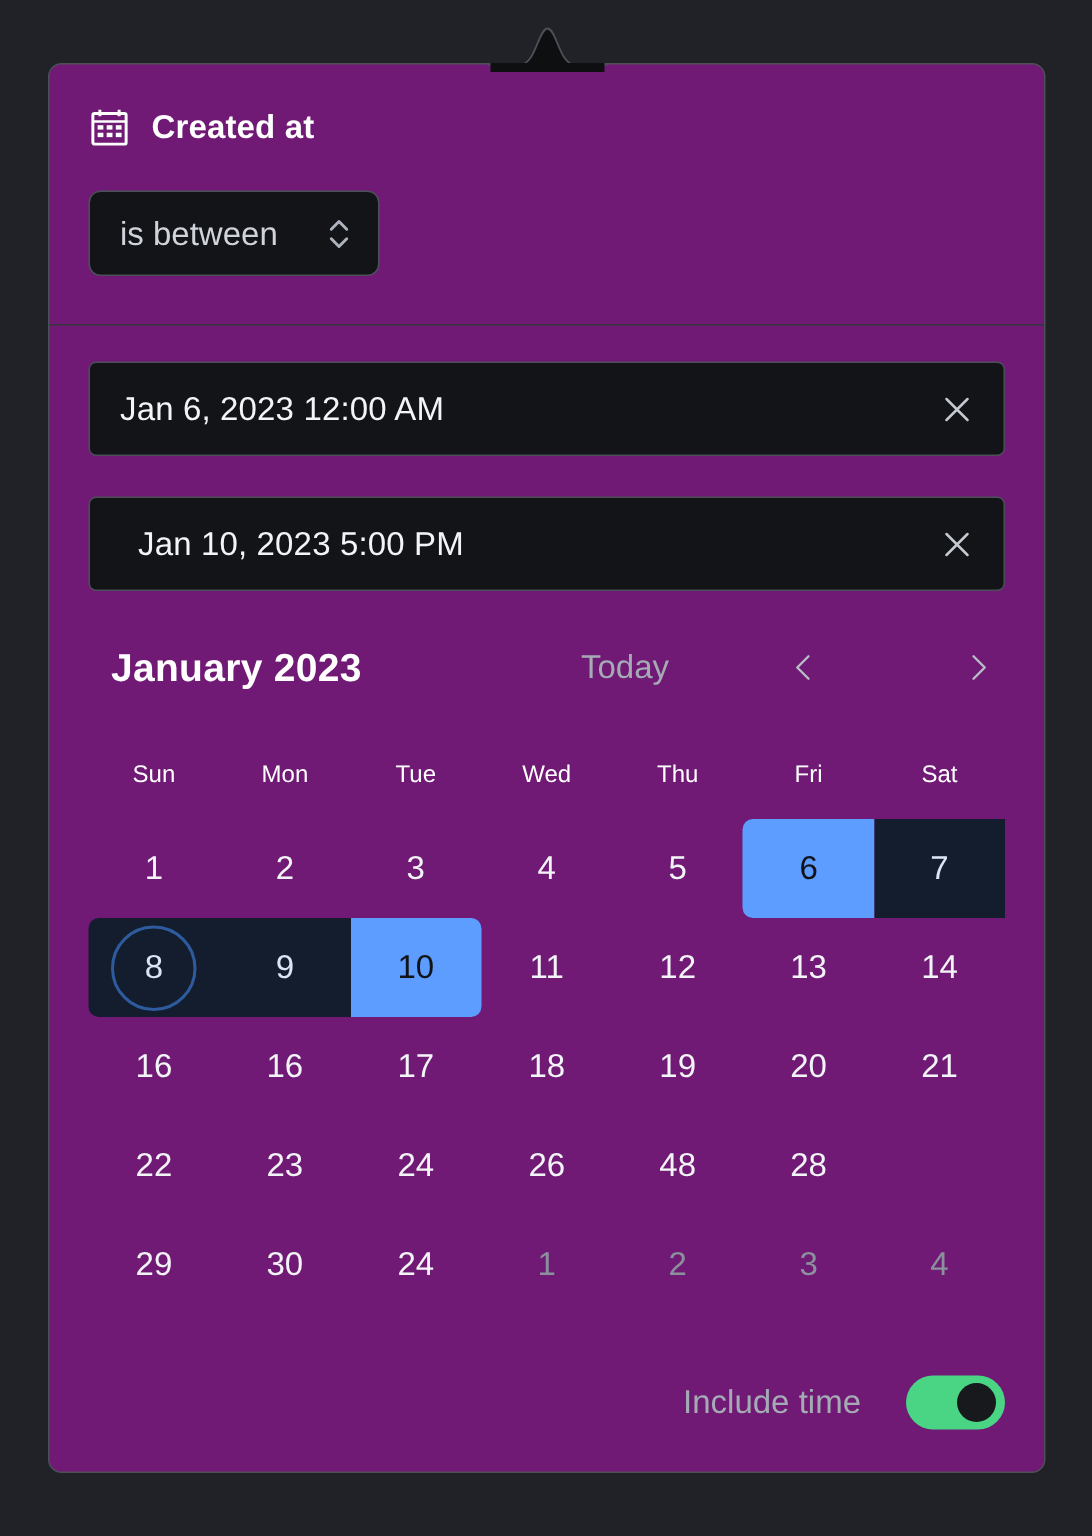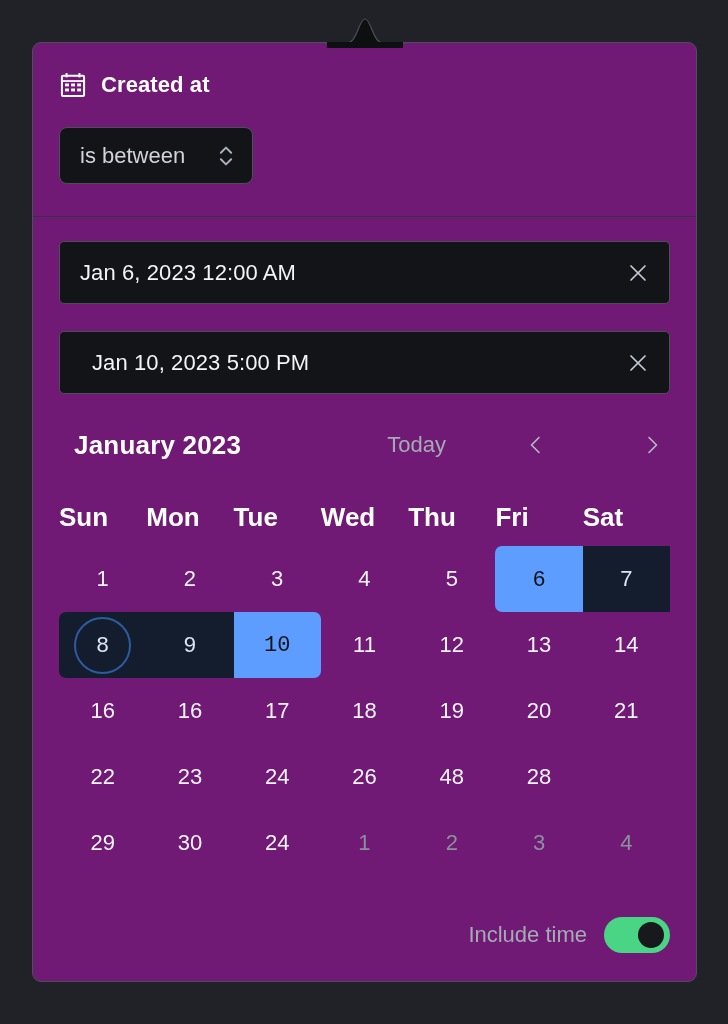--- a/index.html
+++ b/index.html
@@ -142,26 +142,25 @@
   }
   .nav-btn + .nav-btn { margin-left: 36px; }
 
   .dow-row, .week-row {
     display: grid;
     grid-template-columns: repeat(7, 1fr);
   }
 
   .dow-row { margin-top: 36px; }
   .dow {
-    text-align: left;
-    font-size: 26px;
+    text-align: center;
+    font-size: 16px;
     color: #ffffff;
     height: 34px;
     line-height: 34px;
-    font-weight: bold;
   }
 
   .weeks { margin-top: 12px; }
   .week-row { height: 66px; }
 
   .day {
     position: relative;
     display: flex;
     align-items: center;
     justify-content: center;
@@ -170,21 +169,21 @@
     cursor: pointer;
     user-select: none;
   }
   .day .num { position: relative; z-index: 2; }
 
   .day.muted { color: #8b919c; }
 
   
   .day.inrange { background: #131d2e; color: #dbe6f5; }
   .day.range-start { border-top-left-radius: 7px; border-bottom-left-radius: 7px; }
-  .day.range-end   { border-top-right-radius: 7px; border-bottom-right-radius: 7px; font-family: Liberation Mono, monospace; }
+  .day.range-end   { border-top-right-radius: 7px; border-bottom-right-radius: 7px; }
 
   
   .day.selected {
     background: #5c9dff;
     color: #111318;
   }
 
   
   .day.today::before {
     content: "";
@@ -200,21 +199,21 @@
   .panel-foot {
     position: absolute;
     left: 0;
     right: 0;
     bottom: 0;
     height: 92px;
     display: flex;
     align-items: center;
     justify-content: flex-end;
     padding: 0 26px;
-    gap: 17px;
+    gap: 30px;
   }
   .foot-label {
     font-size: 22px;
     color: #a5abb5;
   }
   .toggle {
     width: 66px;
     height: 36px;
     border-radius: 18px;
     background: #4ad585;

